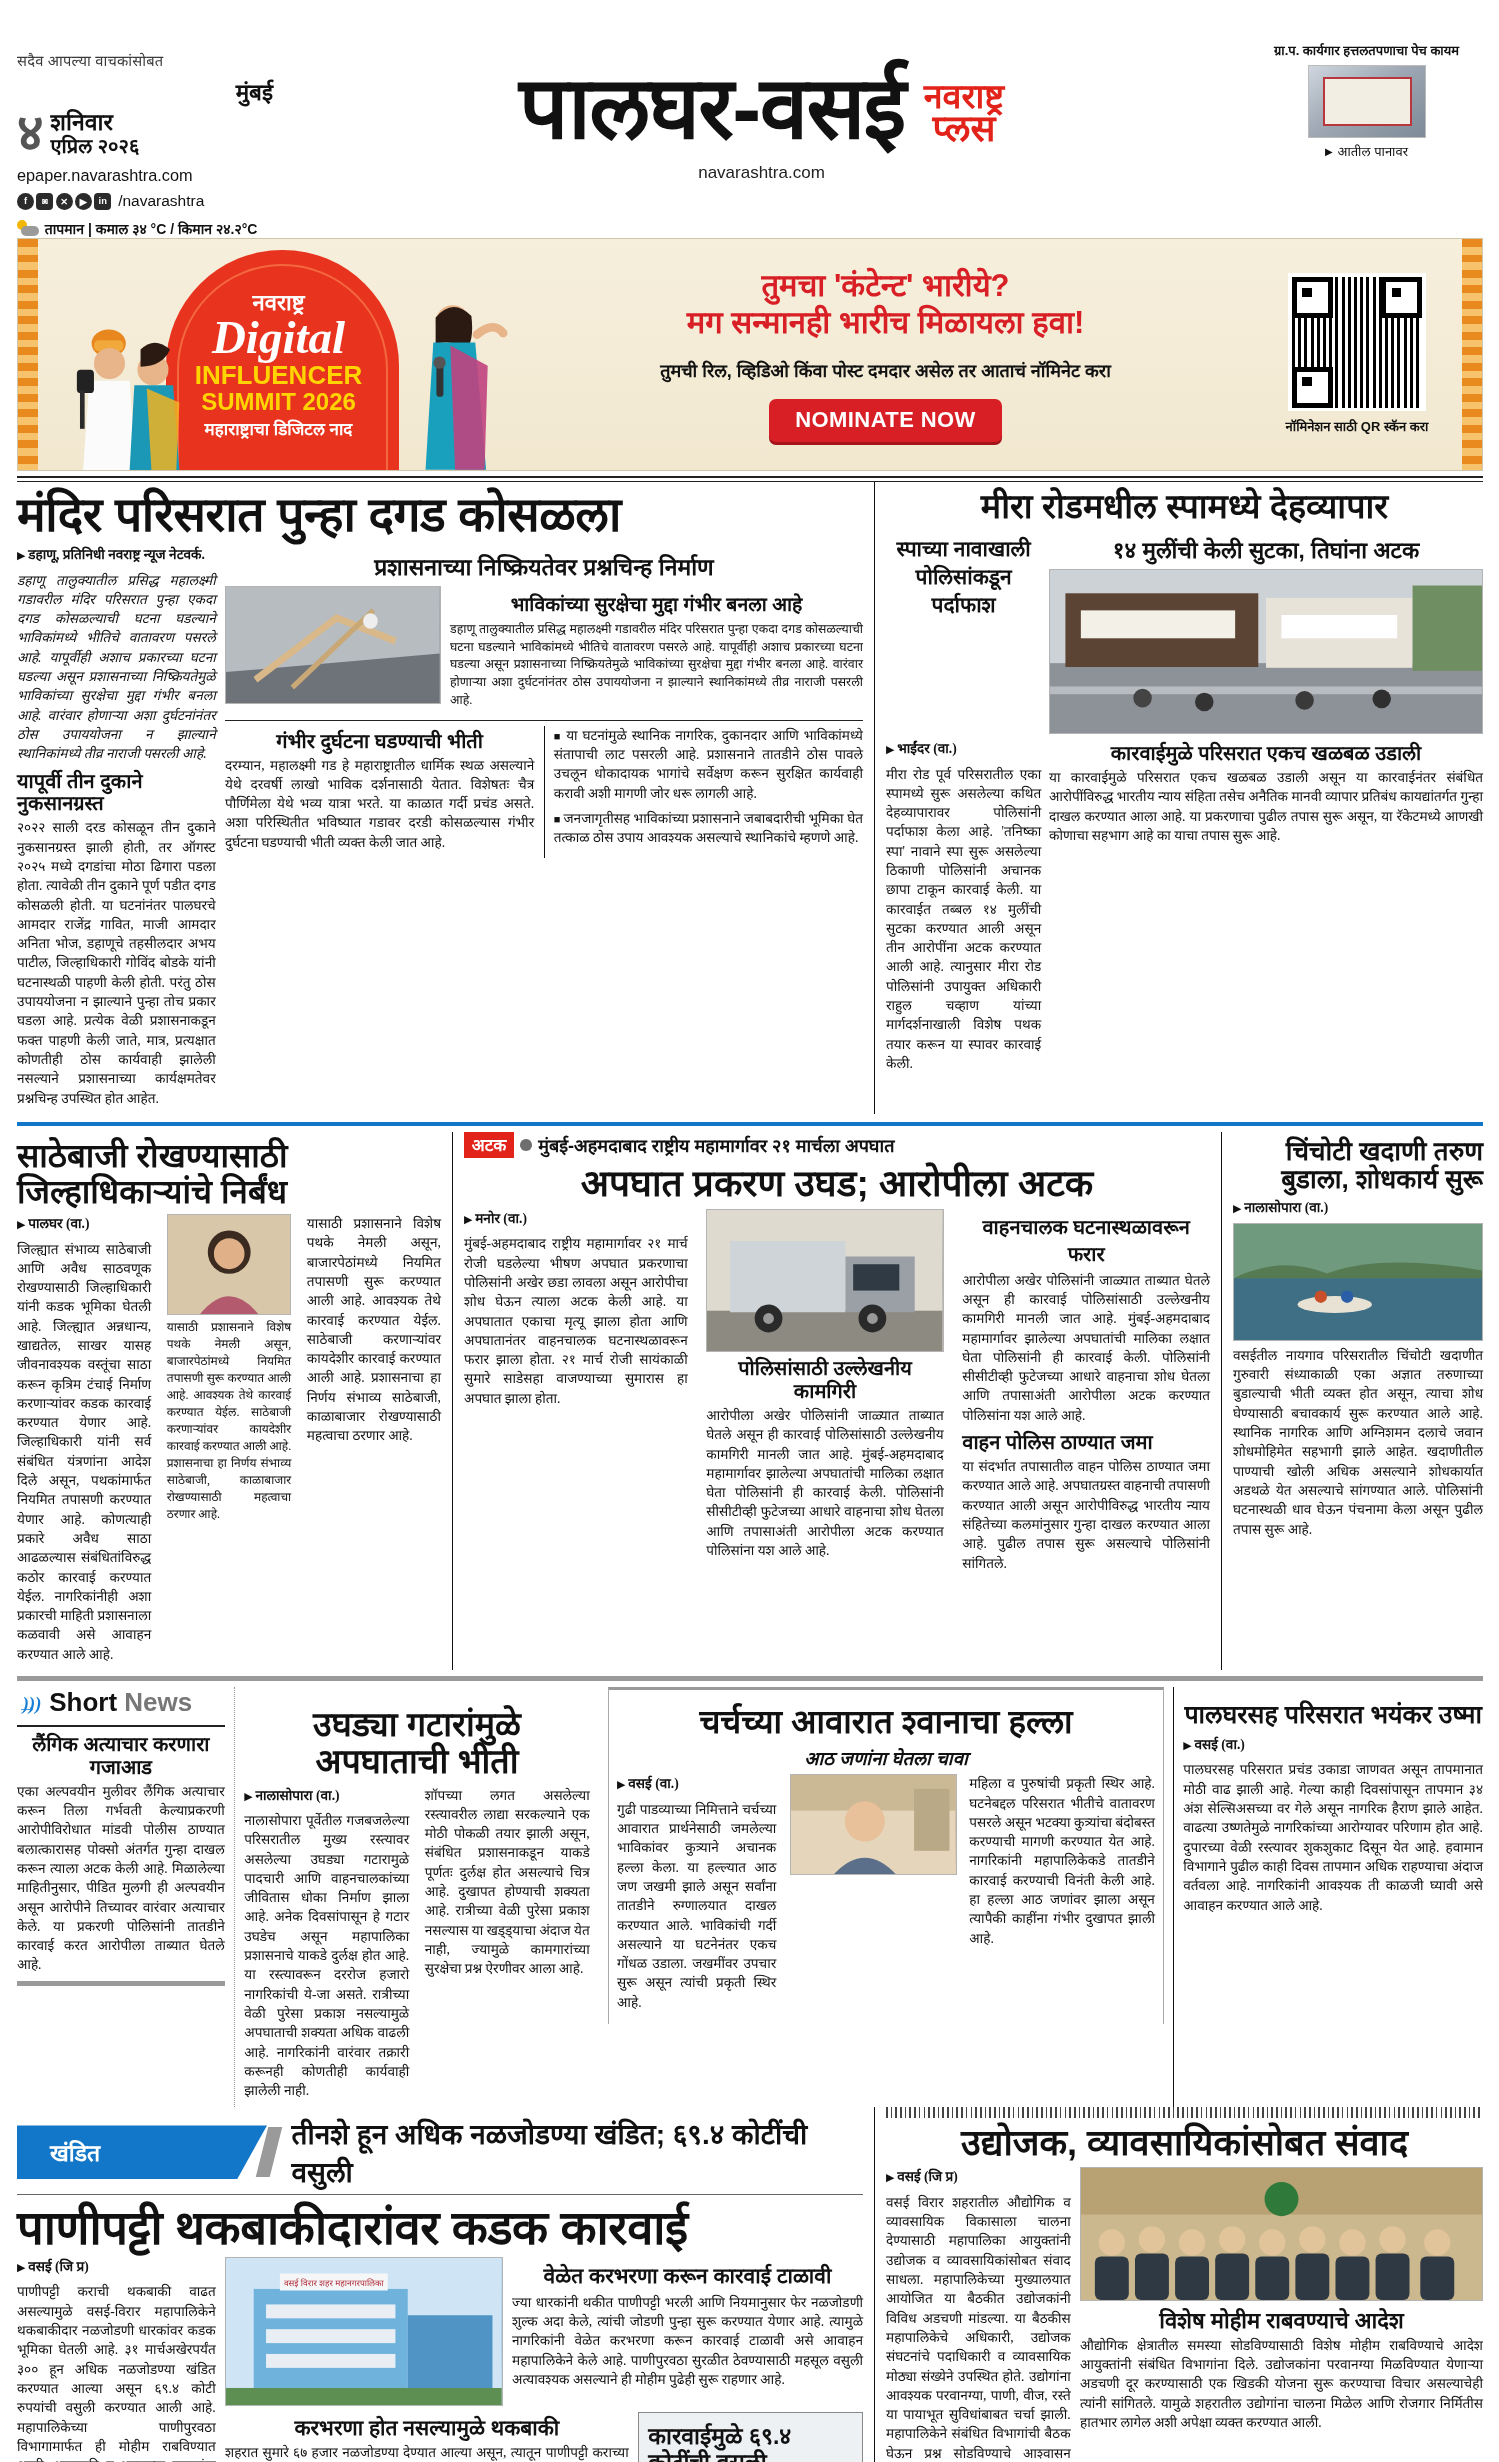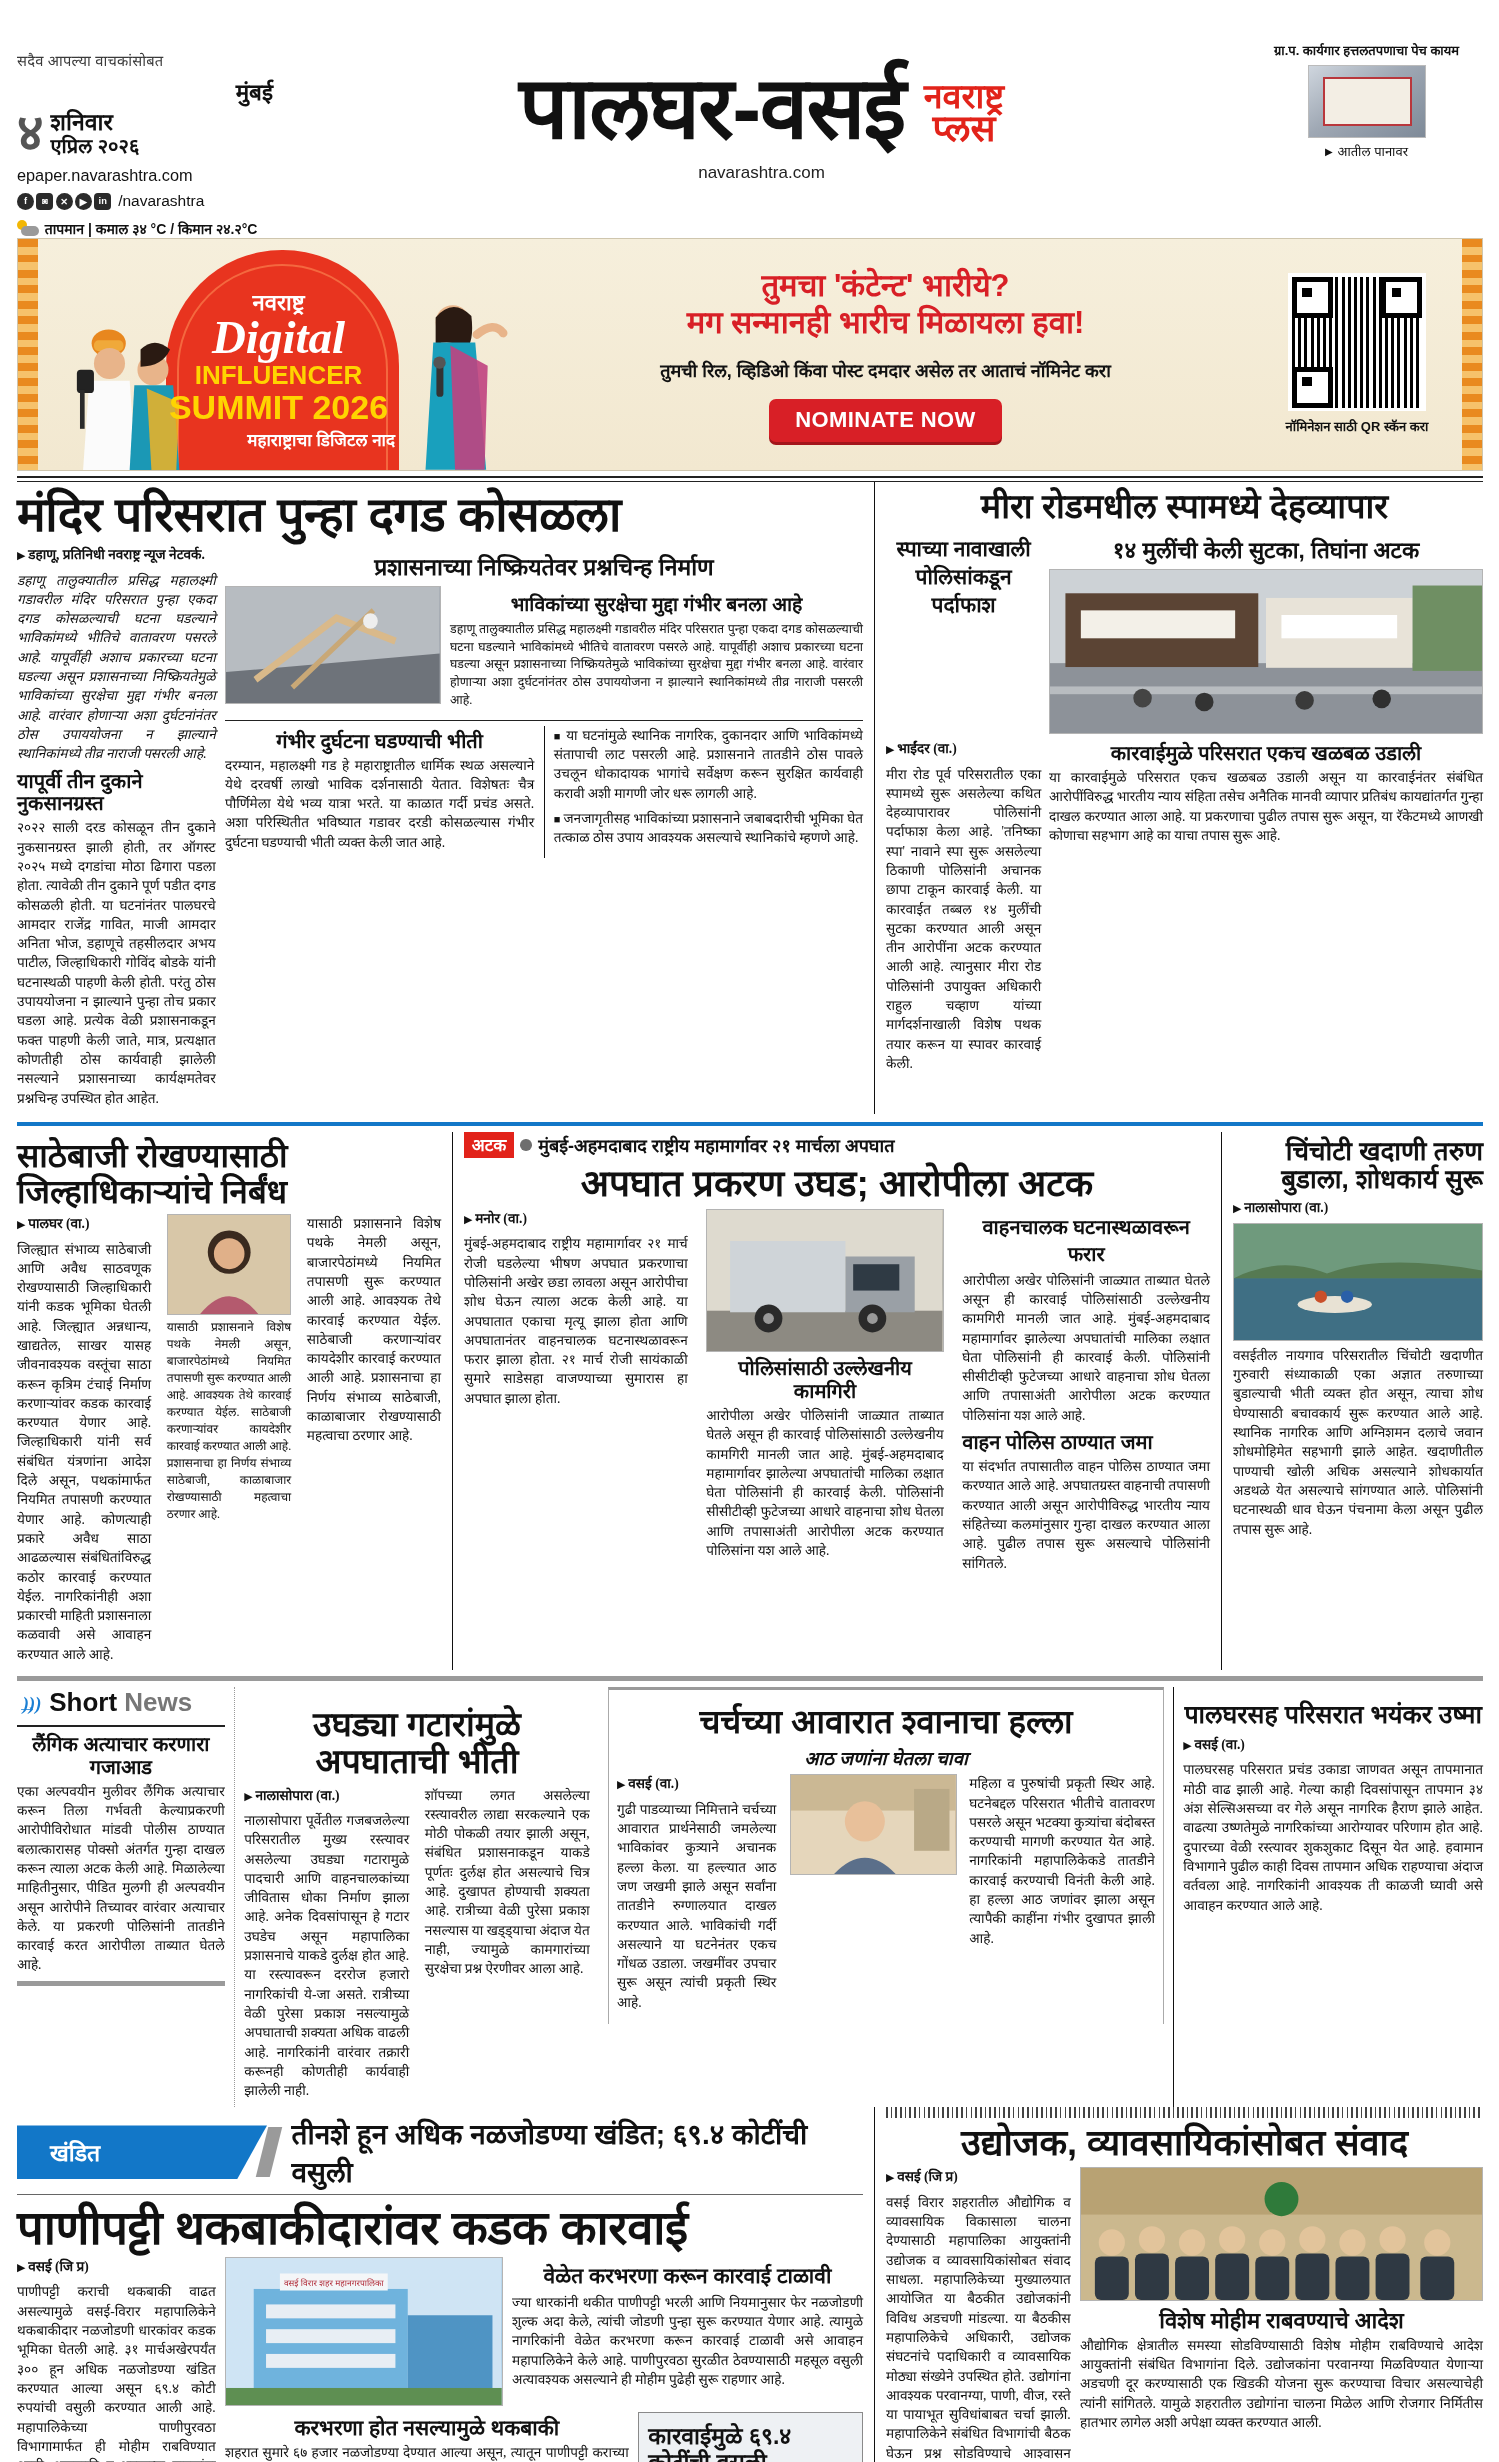--- a/index.html
+++ b/index.html
@@ -54,22 +54,22 @@
   .ad-border{width:20px;flex:0 0 20px;background:
       repeating-linear-gradient(180deg,#e98a1f 0 7.8px,#f6c26b 7.8px 15.5px);}
   .ad-left{width:481px;flex:0 0 481px;position:relative;display:flex;align-items:flex-end;justify-content:center;}
   .ad-arch{position:absolute;left:128px;top:11px;width:233px;height:222px;background:#e8341f;
     border-radius:116px 116px 0 0;}
   .ad-arch:before{content:"";position:absolute;left:11px;top:14px;right:11px;bottom:0;border:2.3px solid #f4683f;border-radius:109px 109px 0 0;}
   .ad-logo{position:absolute;left:50%;transform:translateX(-50%);top:53px;text-align:center;width:233px;z-index:3;}
   .ad-logo .nv{color:#fff;font-size:22px;font-weight:bold;font-family:"Liberation Sans",sans-serif;line-height:1;}
   .ad-logo .dg{color:#fff;font-size:47px;font-weight:bold;font-style:italic;font-family:"Liberation Serif",serif;line-height:1.02;}
   .ad-logo .inf{color:#ffd400;font-size:26px;font-weight:bold;font-family:"Liberation Sans",sans-serif;line-height:1.06;}
-  .ad-logo .smt{color:#ffd400;font-size:34px;font-weight:bold;font-family:"Liberation Sans",sans-serif;line-height:1.06;}
-  .ad-logo .nad{color:#fff;font-size:17px;font-weight:bold;font-family:"Liberation Sans",sans-serif;margin-top:2.3px;text-align:right;}
+  .ad-logo .smt{color:#ffd400;font-size:24px;font-weight:bold;font-family:"Liberation Sans",sans-serif;line-height:1.06;}
+  .ad-logo .nad{color:#fff;font-size:17px;font-weight:bold;font-family:"Liberation Sans",sans-serif;margin-top:2.3px;}
   .ad-figL,.ad-figR{position:absolute;bottom:0;}
   .ad-figL{left:28px;width:132px;height:167px;}
   .ad-figR{right:7.8px;width:101px;height:179px;}
   .ad-mid{flex:1;display:flex;flex-direction:column;justify-content:center;align-items:center;padding:0 11px;}
   .ad-h1{color:#d81f26;font-size:31px;font-weight:bold;font-family:"Liberation Sans",sans-serif;line-height:1.22;text-align:center;}
   .ad-sub{font-size:18px;font-weight:bold;margin-top:15.5px;text-align:center;font-family:"Liberation Sans",sans-serif;}
   .ad-btn{margin-top:17px;background:#d81f26;color:#fff;font-size:22px;font-weight:bold;
     padding:8.5px 26px;border-radius:7px;font-family:"Liberation Sans",sans-serif;letter-spacing:0.4px;
     box-shadow:0 3.1px 0 #a3151b;cursor:pointer;}
   .ad-right{width:210px;flex:0 0 210px;display:flex;flex-direction:column;align-items:center;justify-content:center;}

